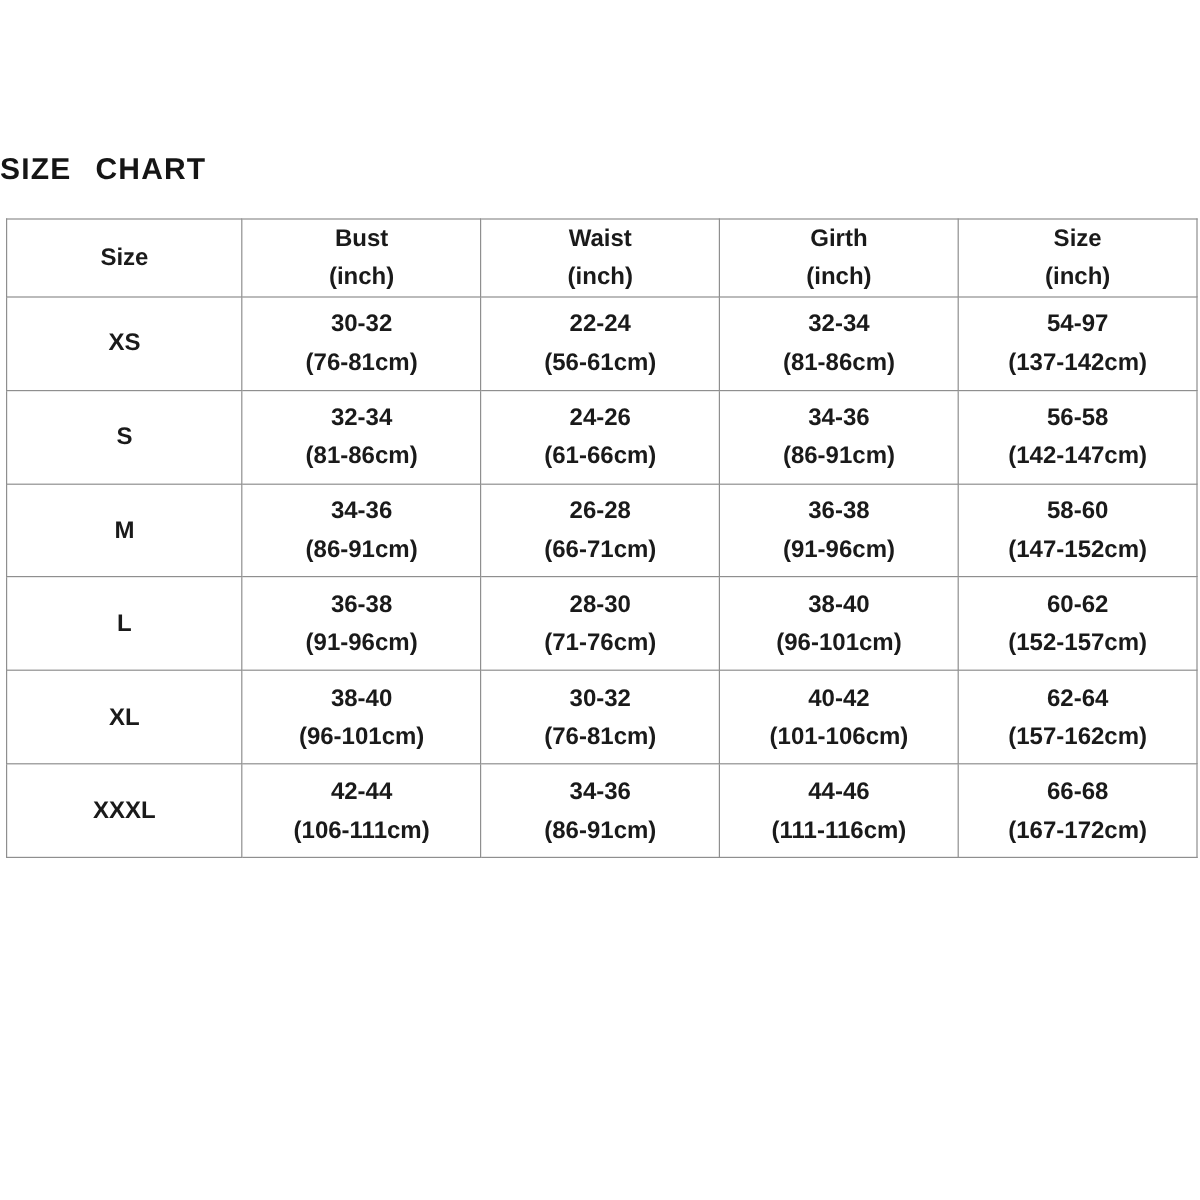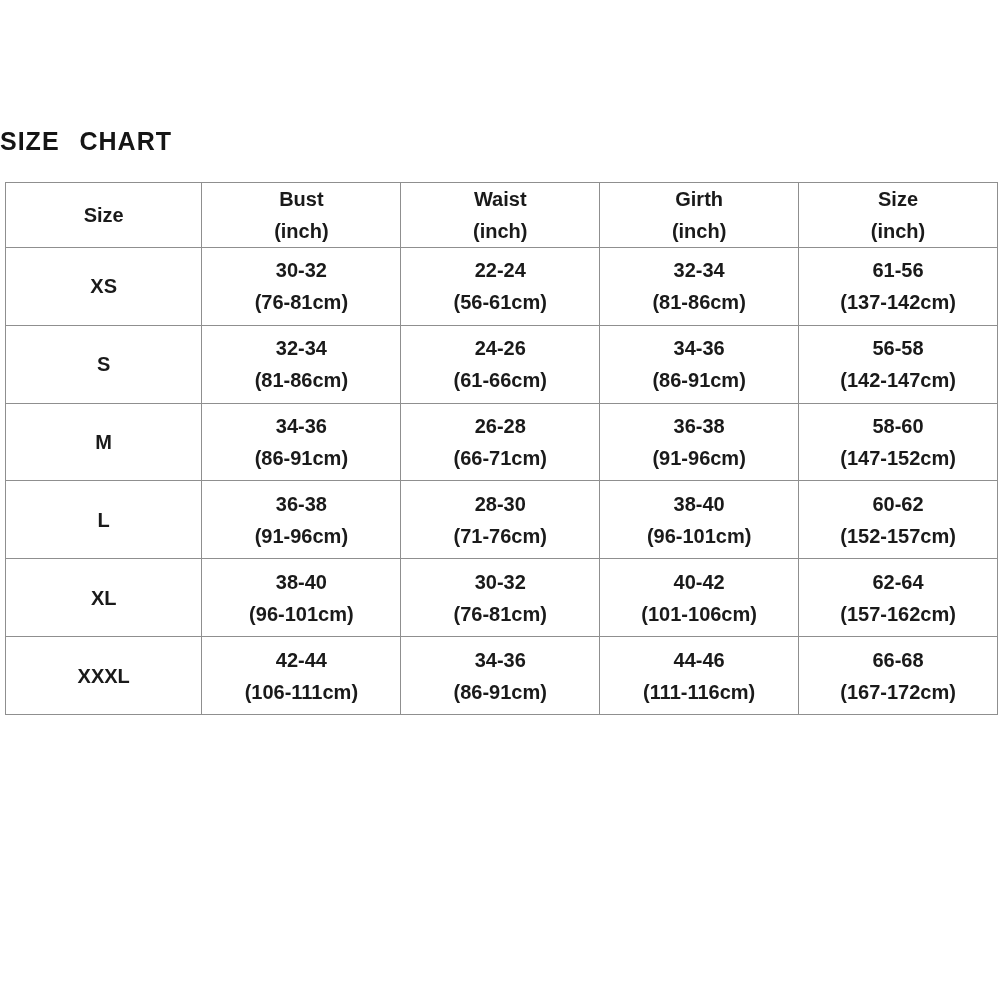--- a/index.html
+++ b/index.html
@@ -96,21 +96,21 @@
         </td>
       <td>
           <span class="line">22-24</span>
           <span class="line">(56-61cm)</span>
         </td>
       <td>
           <span class="line">32-34</span>
           <span class="line">(81-86cm)</span>
         </td>
       <td>
-          <span class="line">61-56</span>
+          <span class="line">54-97</span>
           <span class="line">(137-142cm)</span>
         </td>
     </tr>
     <tr>
       <td>
           <span class="line">S</span>
         </td>
       <td>
           <span class="line">32-34</span>
           <span class="line">(81-86cm)</span>

